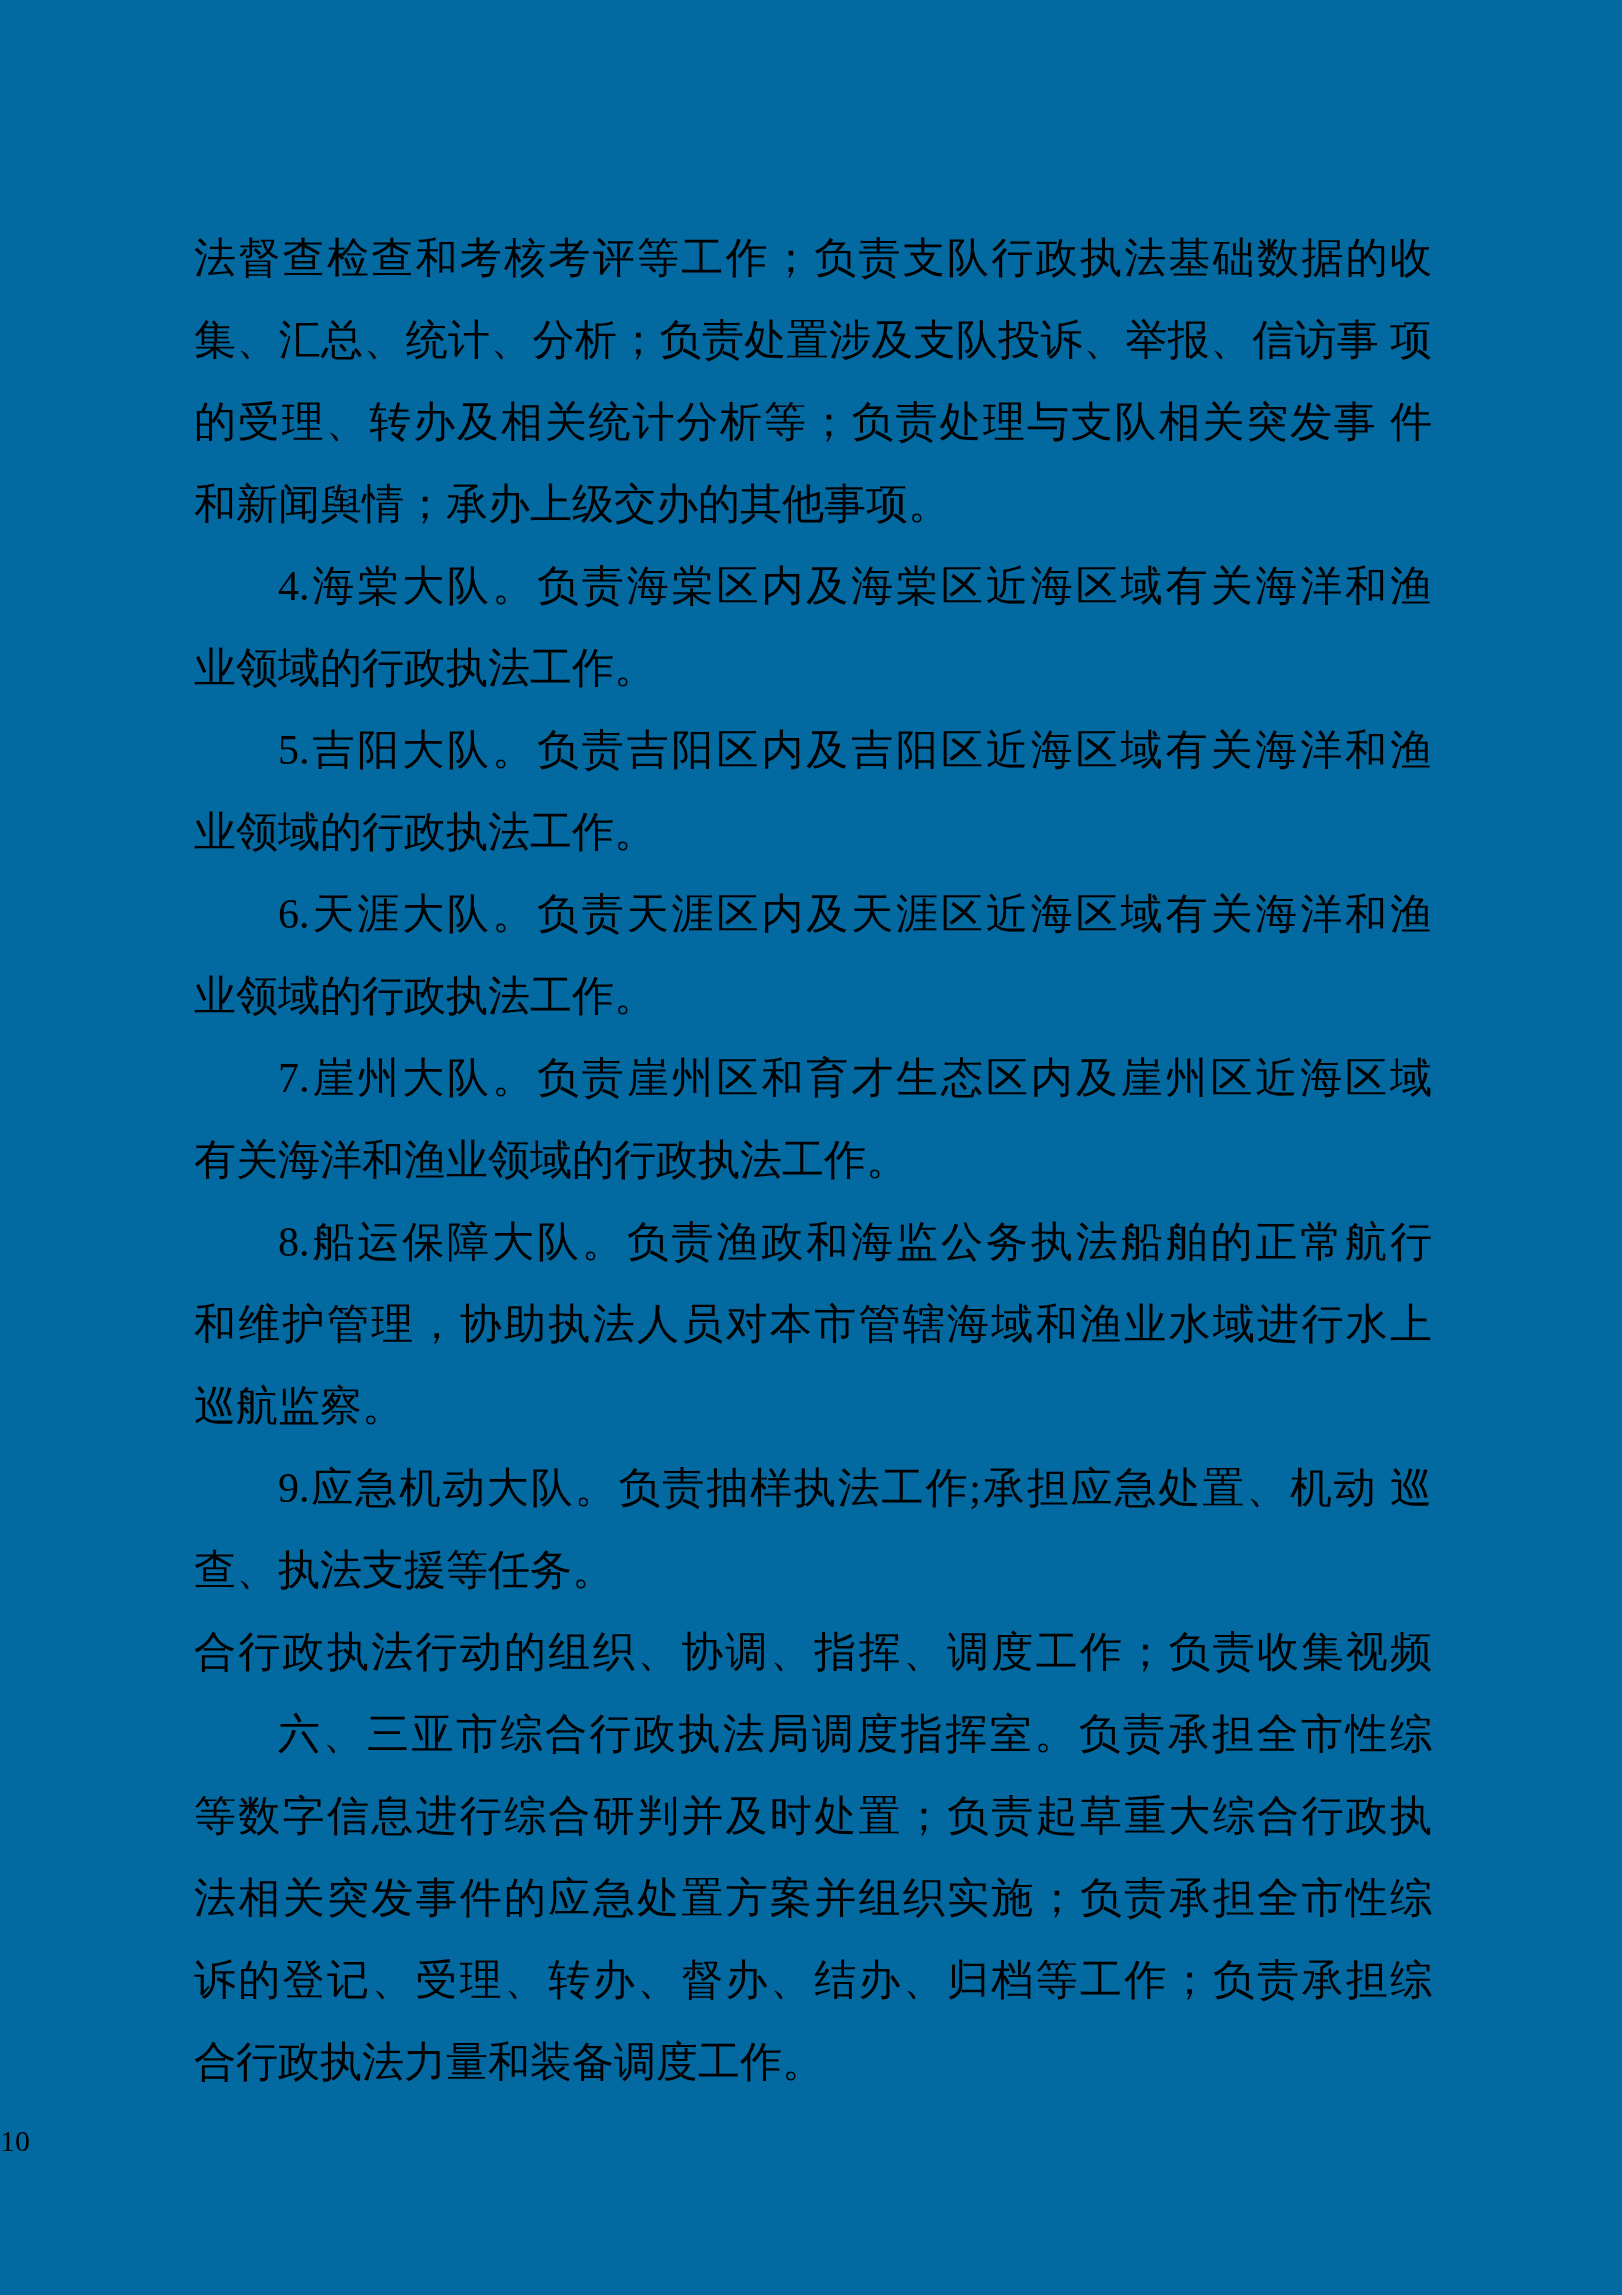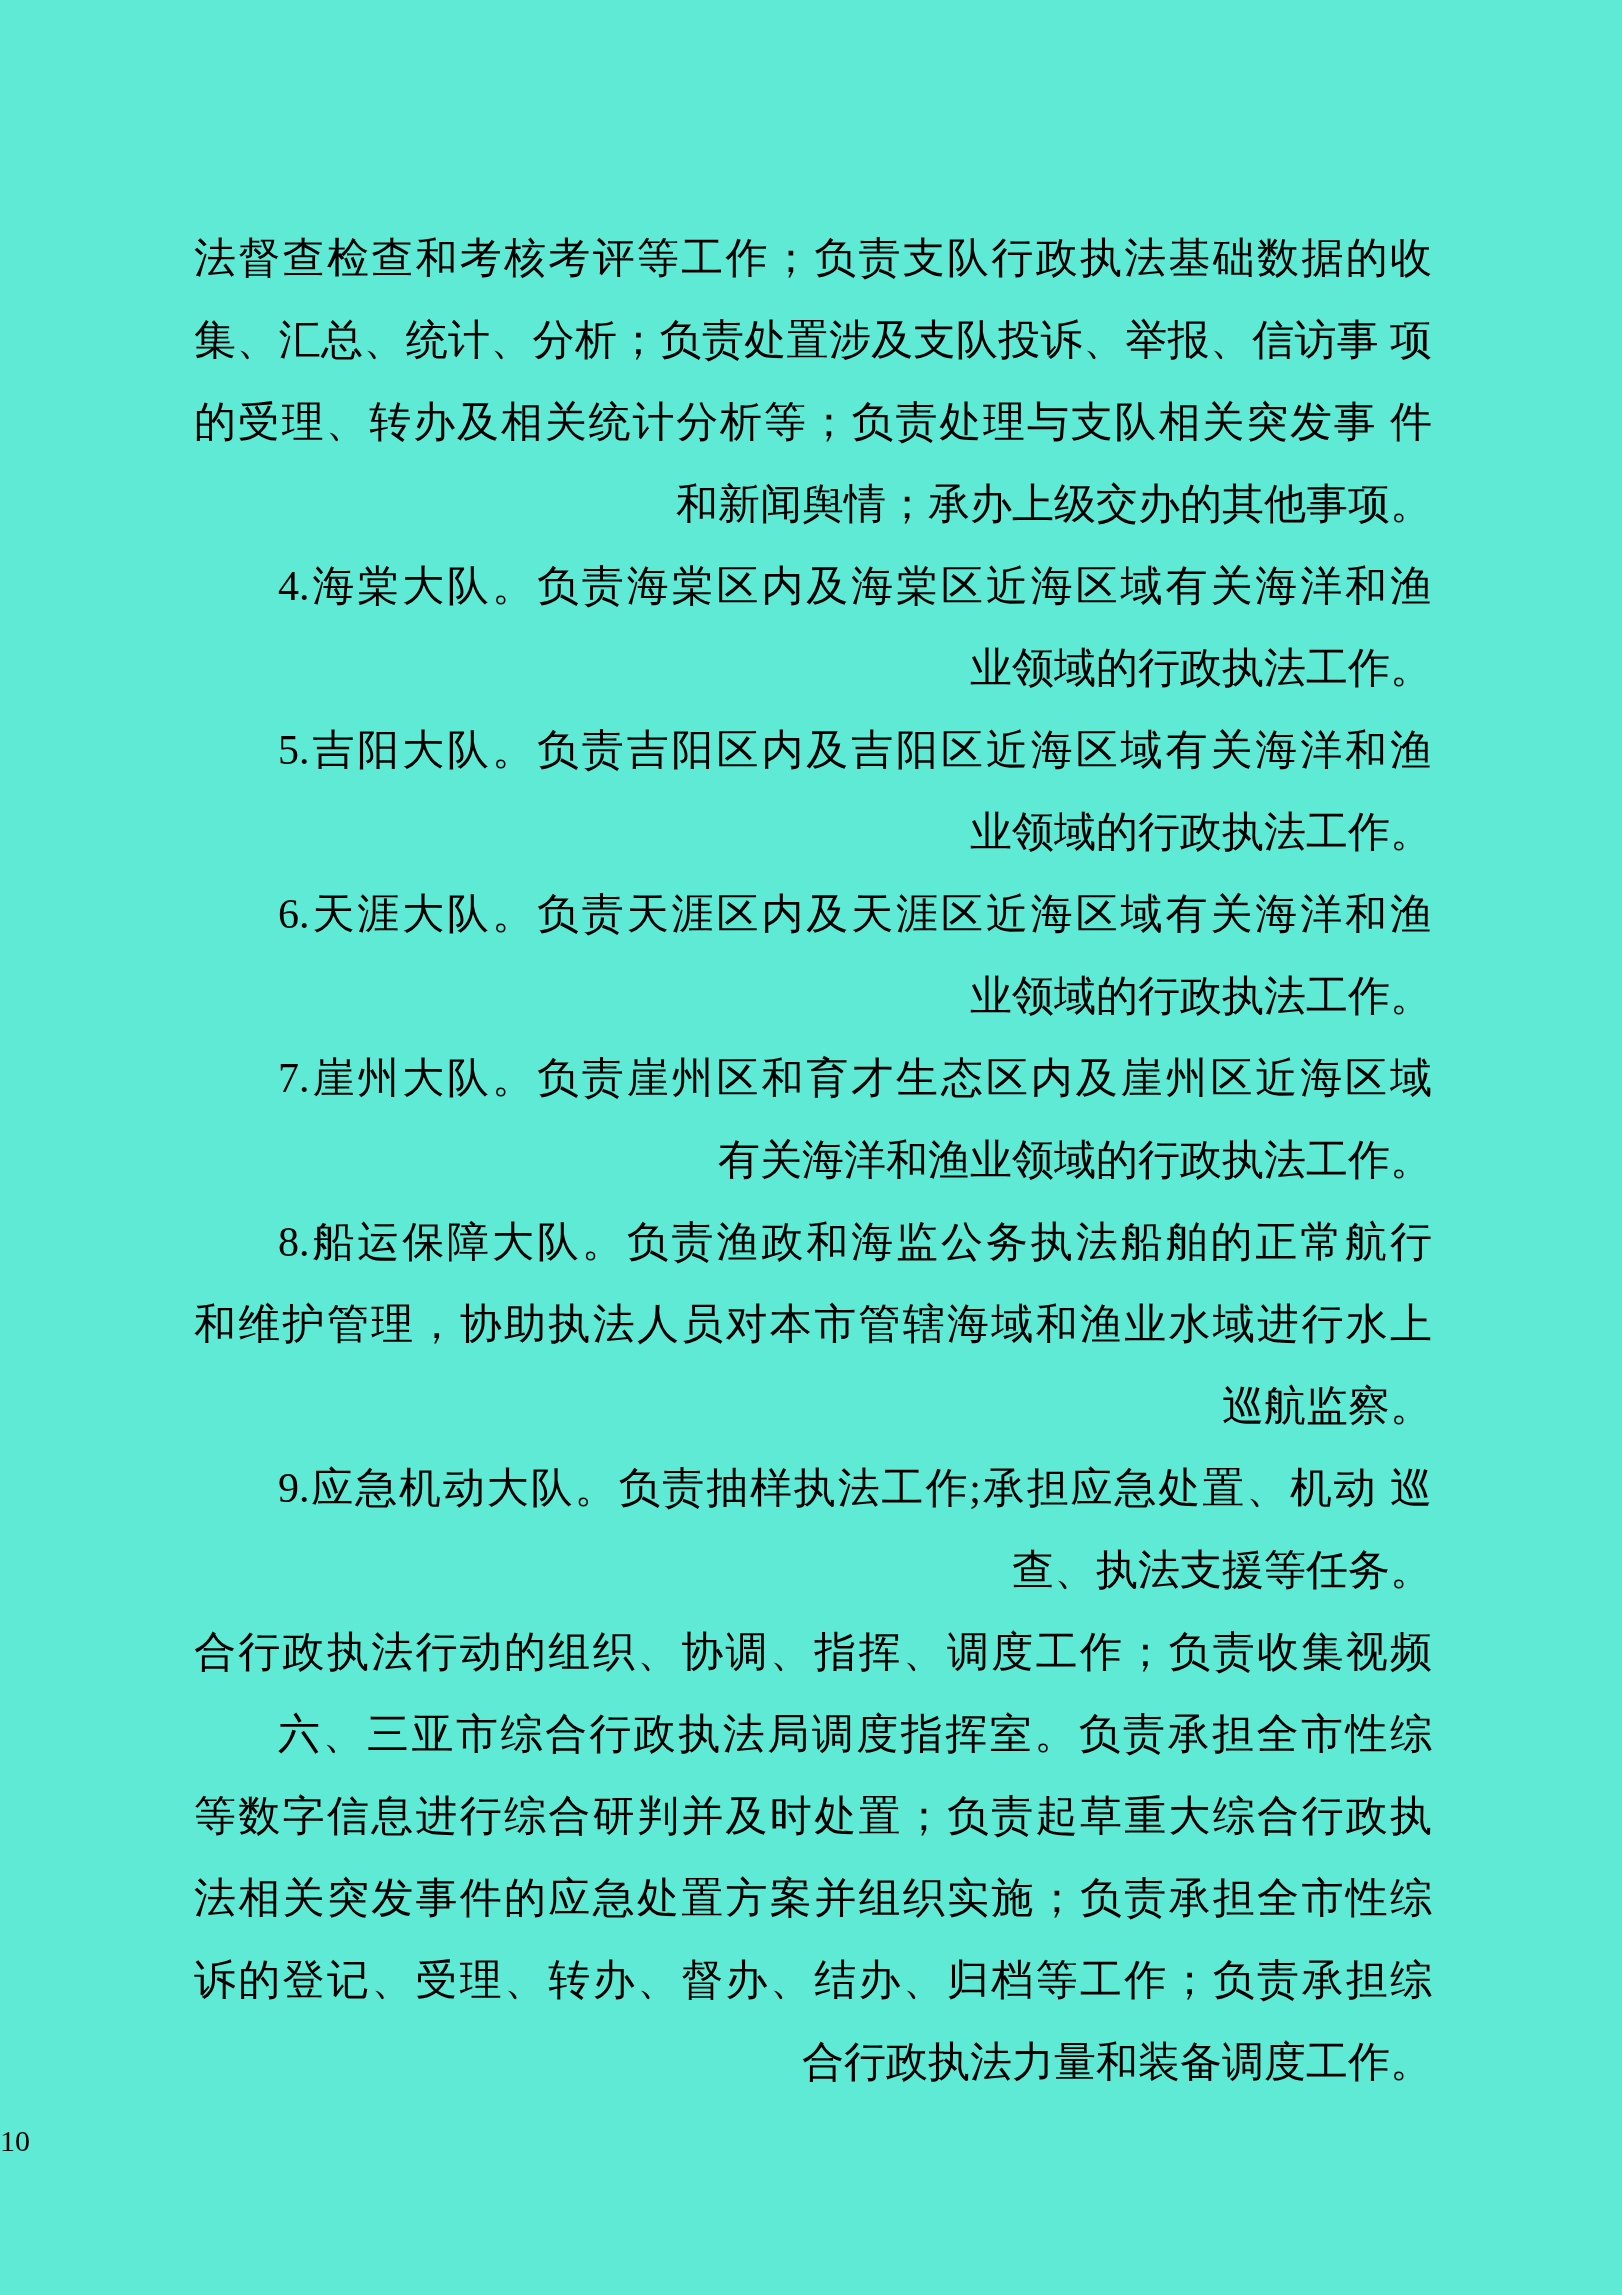--- a/index.html
+++ b/index.html
@@ -4,37 +4,37 @@
 <style>
   html, body {
     margin: 0;
     padding: 0;
     background: #ffffff;
   }
   .page {
     position: relative;
     width: 1623px;
     height: 2295px;
-    background: #5eead4;
+    background: #0369a1;
     overflow: hidden;
     font-family: "Liberation Serif", "DejaVu Serif", serif;
     color: #000000;
   }
   .content {
     position: absolute;
     left: 194px;
     top: 217px;
     width: 1238px;
   }
   .ln {
     font-size: 42px;
     line-height: 82px;
     height: 82px;
     letter-spacing: 0;
-    text-align: right;
+    text-align: left;
   }
   
   .jl {
     text-align: justify;
     text-align-last: justify;
     text-justify: inter-character;
   }
   
   .ind {
     text-indent: 84px;

